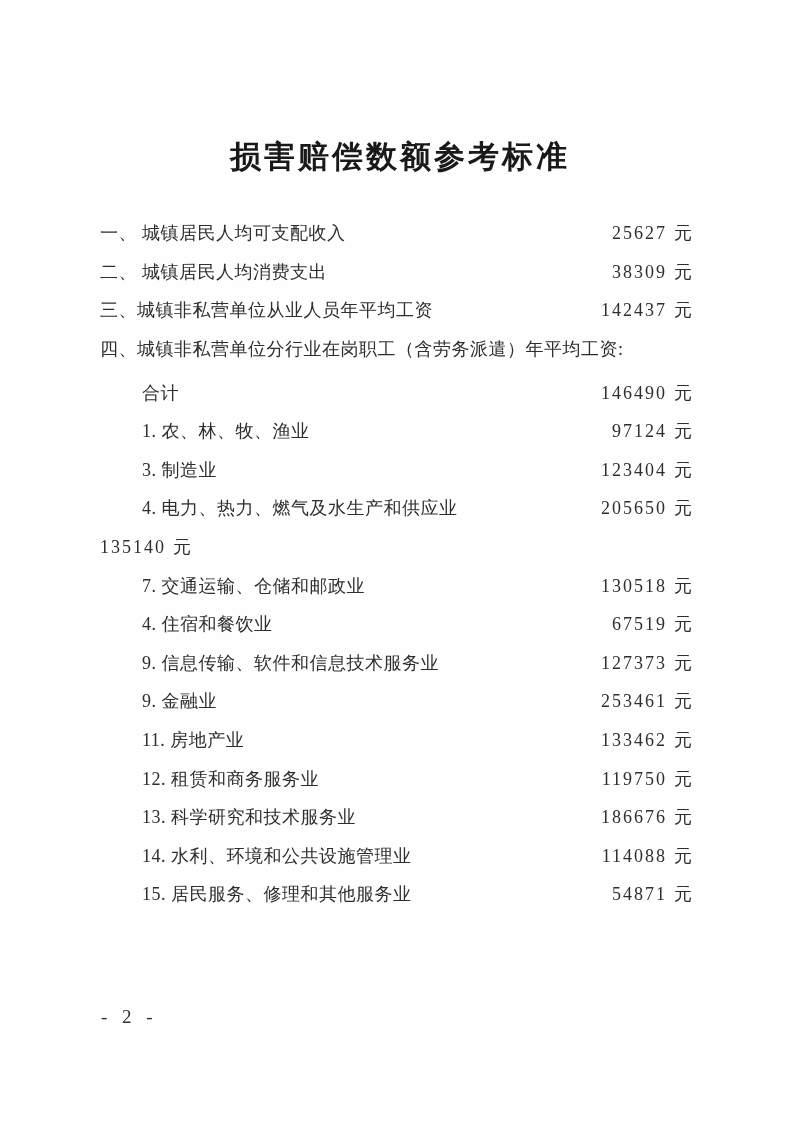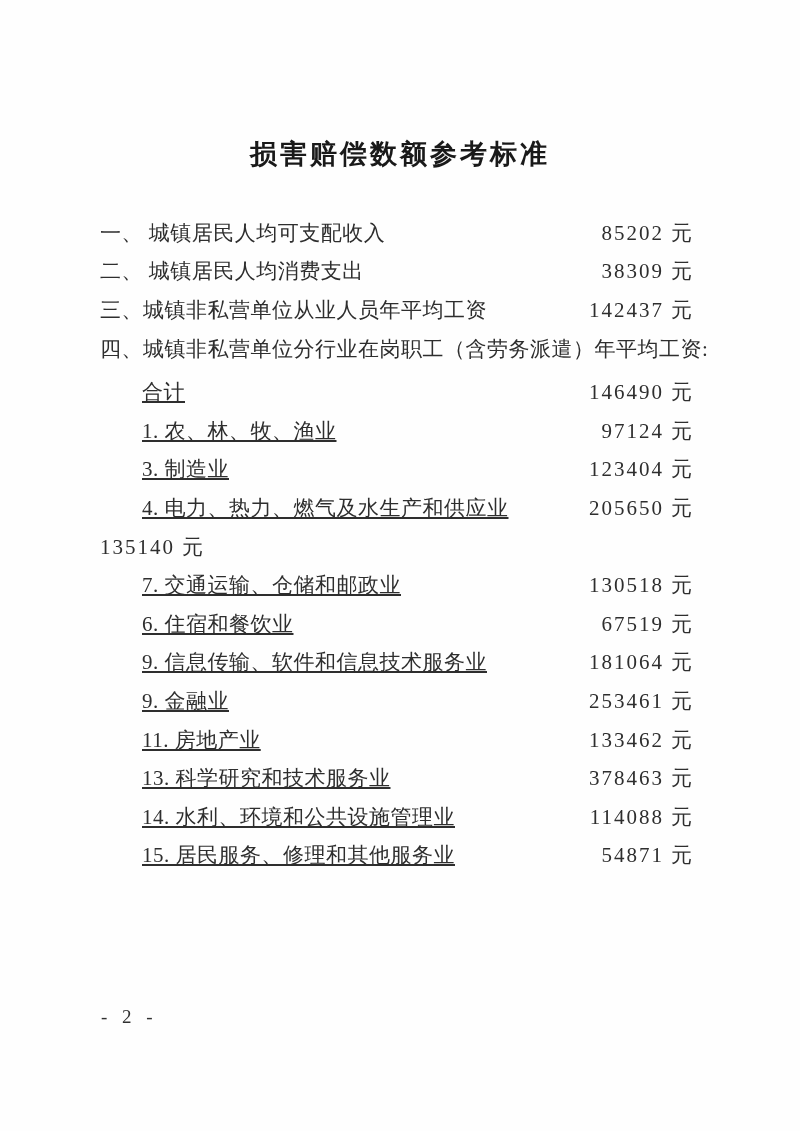--- a/index.html
+++ b/index.html
@@ -16,49 +16,48 @@
     font-family: "Liberation Serif", "DejaVu Serif", serif;
     color: #2e2e2e;
   }
   .title {
     position: absolute;
     top: 136px;
     left: 0;
     width: 100%;
     margin: 0;
     text-align: center;
-    font-size: 27px;
+    font-size: 31px;
     font-weight: 700;
     letter-spacing: 3px;
     color: #191919;
   }
   .list {
     position: absolute;
     top: 214px;
     left: 100px;
     width: 592px;
   }
   .row {
     display: flex;
     align-items: center;
     justify-content: space-between;
     height: 38.6px;
-    font-size: 21px;
+    font-size: 18px;
     line-height: 1;
   }
   .row.gap {
     margin-top: 5px;
   }
   .row .label {
     white-space: nowrap;
     letter-spacing: 0.5px;
   }
   .row.indent .label {
     padding-left: 42px;
-    text-decoration: underline;
   }
   .amount {
     white-space: nowrap;
     flex: 0 0 auto;
   }
   .amount .value {
     letter-spacing: 2px;
   }
   .amount .unit {
     margin-left: 7px;
@@ -73,21 +72,21 @@
   }
 </style>
 </head>
 <body>
 
 <div class="page">
   <h1 class="title">损害赔偿数额参考标准</h1>
   <div class="list">
       <div class="row">
         <span class="label">一、 城镇居民人均可支配收入</span>
-        <span class="amount"><span class="value">85202</span><span class="unit">元</span></span>
+        <span class="amount"><span class="value">25627</span><span class="unit">元</span></span>
       </div>
       <div class="row">
         <span class="label">二、 城镇居民人均消费支出</span>
         <span class="amount"><span class="value">38309</span><span class="unit">元</span></span>
       </div>
       <div class="row">
         <span class="label">三、城镇非私营单位从业人员年平均工资</span>
         <span class="amount"><span class="value">142437</span><span class="unit">元</span></span>
       </div>
       <div class="row">
@@ -111,38 +110,42 @@
         <span class="amount"><span class="value">205650</span><span class="unit">元</span></span>
       </div>
       <div class="row indent">
         <span class="amount"><span class="value">135140</span><span class="unit">元</span></span>
       </div>
       <div class="row indent">
         <span class="label">7. 交通运输、仓储和邮政业</span>
         <span class="amount"><span class="value">130518</span><span class="unit">元</span></span>
       </div>
       <div class="row indent">
-        <span class="label">6. 住宿和餐饮业</span>
+        <span class="label">4. 住宿和餐饮业</span>
         <span class="amount"><span class="value">67519</span><span class="unit">元</span></span>
       </div>
       <div class="row indent">
         <span class="label">9. 信息传输、软件和信息技术服务业</span>
-        <span class="amount"><span class="value">181064</span><span class="unit">元</span></span>
+        <span class="amount"><span class="value">127373</span><span class="unit">元</span></span>
       </div>
       <div class="row indent">
         <span class="label">9. 金融业</span>
         <span class="amount"><span class="value">253461</span><span class="unit">元</span></span>
       </div>
       <div class="row indent">
         <span class="label">11. 房地产业</span>
         <span class="amount"><span class="value">133462</span><span class="unit">元</span></span>
       </div>
       <div class="row indent">
+        <span class="label">12. 租赁和商务服务业</span>
+        <span class="amount"><span class="value">119750</span><span class="unit">元</span></span>
+      </div>
+      <div class="row indent">
         <span class="label">13. 科学研究和技术服务业</span>
-        <span class="amount"><span class="value">378463</span><span class="unit">元</span></span>
+        <span class="amount"><span class="value">186676</span><span class="unit">元</span></span>
       </div>
       <div class="row indent">
         <span class="label">14. 水利、环境和公共设施管理业</span>
         <span class="amount"><span class="value">114088</span><span class="unit">元</span></span>
       </div>
       <div class="row indent">
         <span class="label">15. 居民服务、修理和其他服务业</span>
         <span class="amount"><span class="value">54871</span><span class="unit">元</span></span>
       </div>
     </div>

